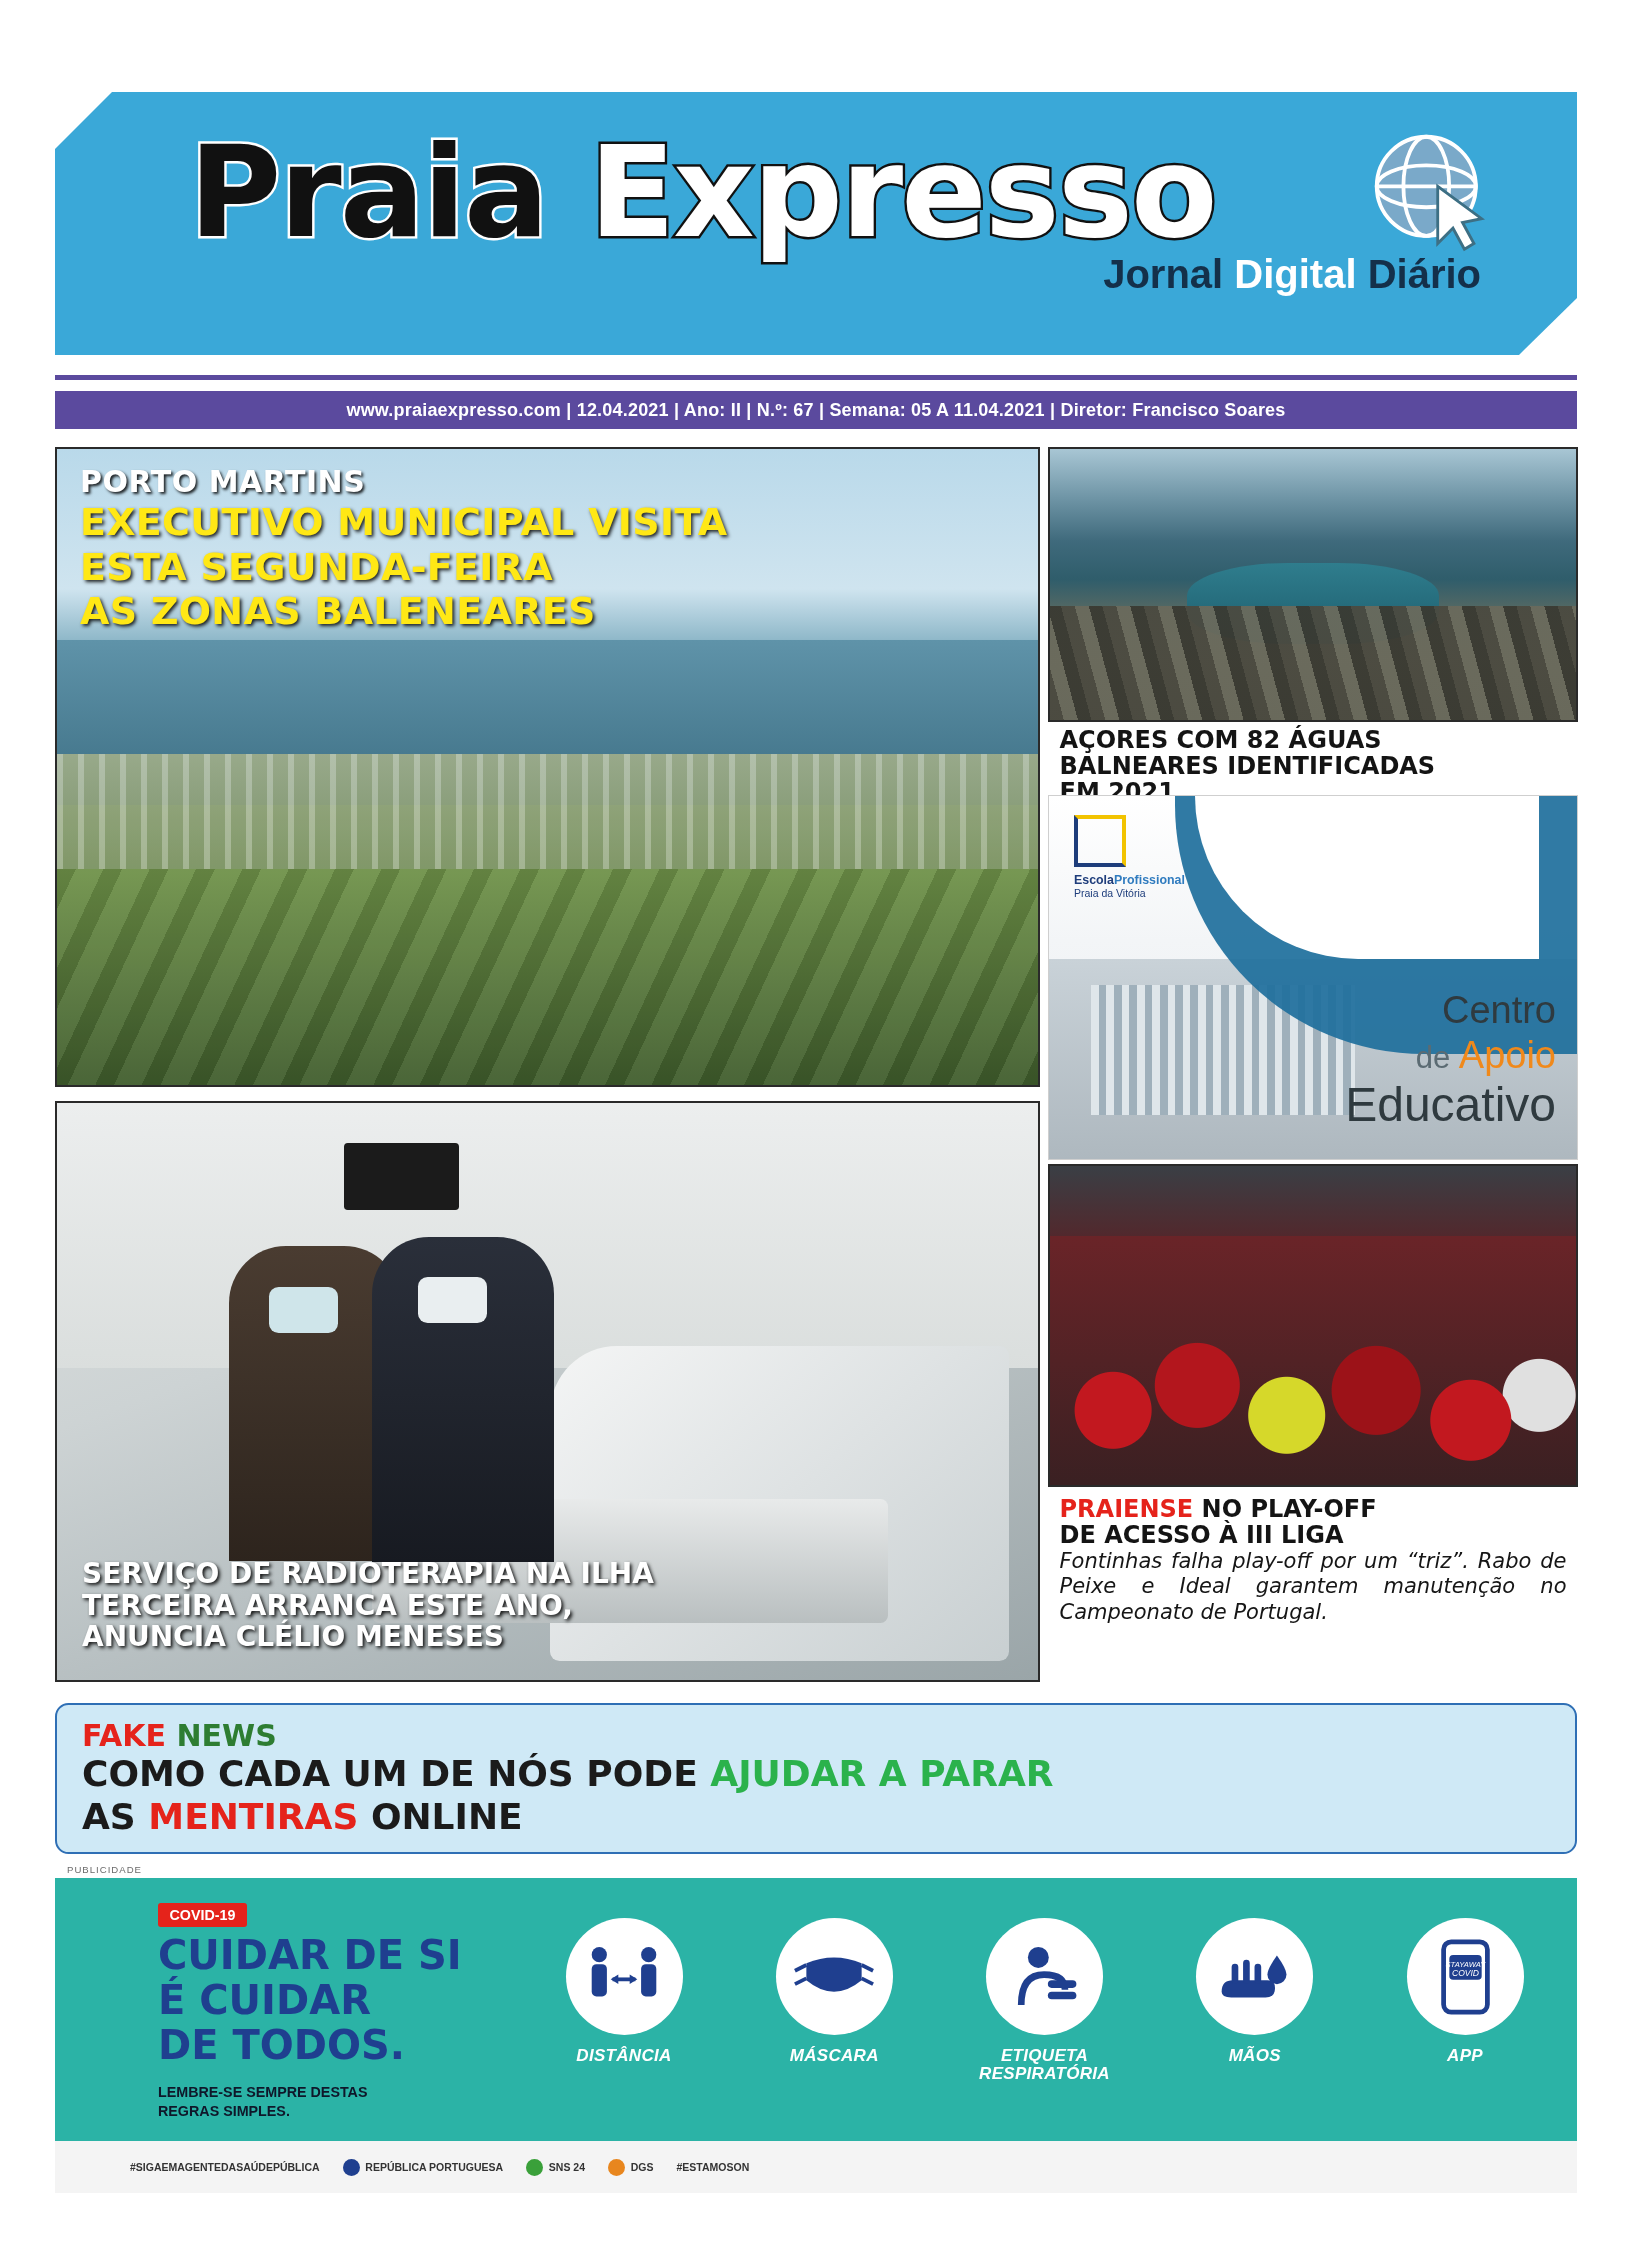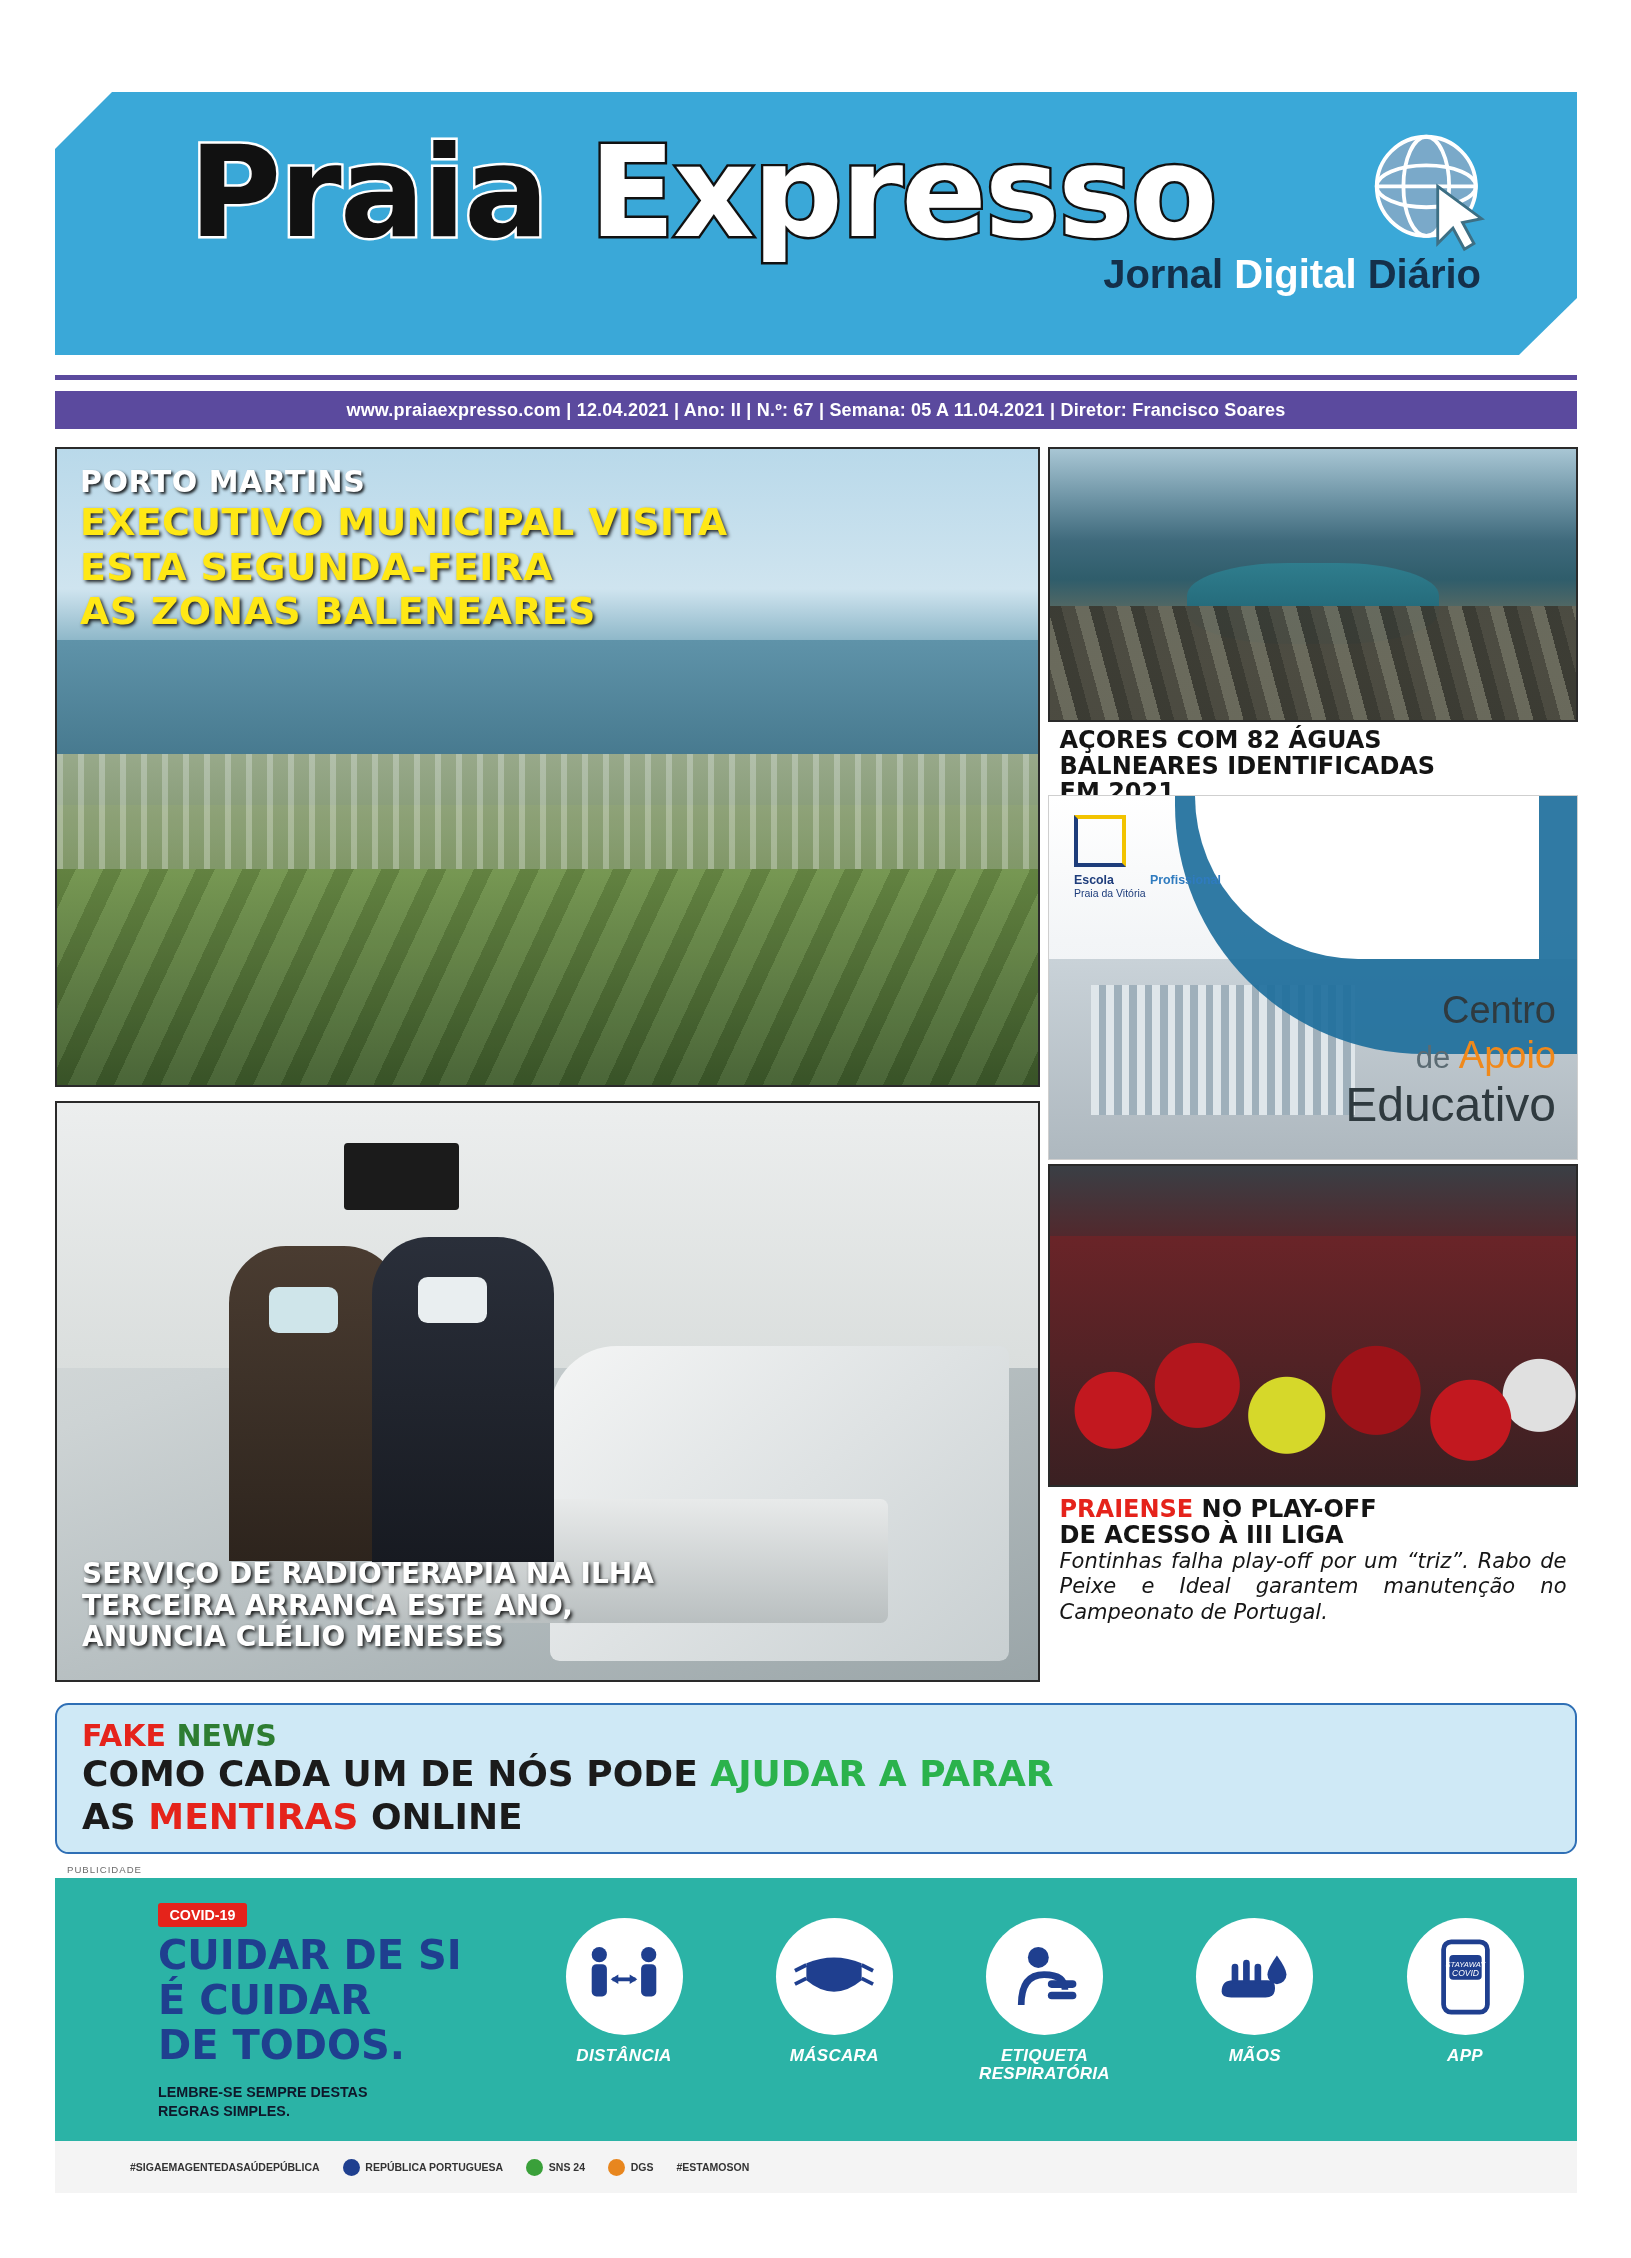--- a/index.html
+++ b/index.html
@@ -245,21 +245,21 @@
     position: absolute; left: 25px; top: 19px;
     width: 115px;
   }
   .ad-logo .mark {
     width: 52px; height: 52px;
     border: 4.8px solid #1e3d7b;
     border-top-color: #f2c300;
     border-right-color: #f2c300;
   }
   .ad-logo .l1 { font-size: 12.4px; font-weight: bold; color: #1e3d7b; margin-top: 5.7px; }
-  .ad-logo .l1 b { color: #2f7bbf; padding-left: 36px; }
+  .ad-logo .l1 b { color: #2f7bbf; }
   .ad-logo .l2 { font-size: 10.5px; color: #1e3d7b; }
   .ad-text {
     position: absolute; right: 21px; bottom: 25px;
     text-align: right;
     color: #2f3a3f;
     line-height: 1.18;
   }
   .ad-text .t1 { font-size: 38px; margin-top: 16px; }
   .ad-text .t2 { font-size: 31px; }
   .ad-text .t2 .de { color: #5b6b73; }

